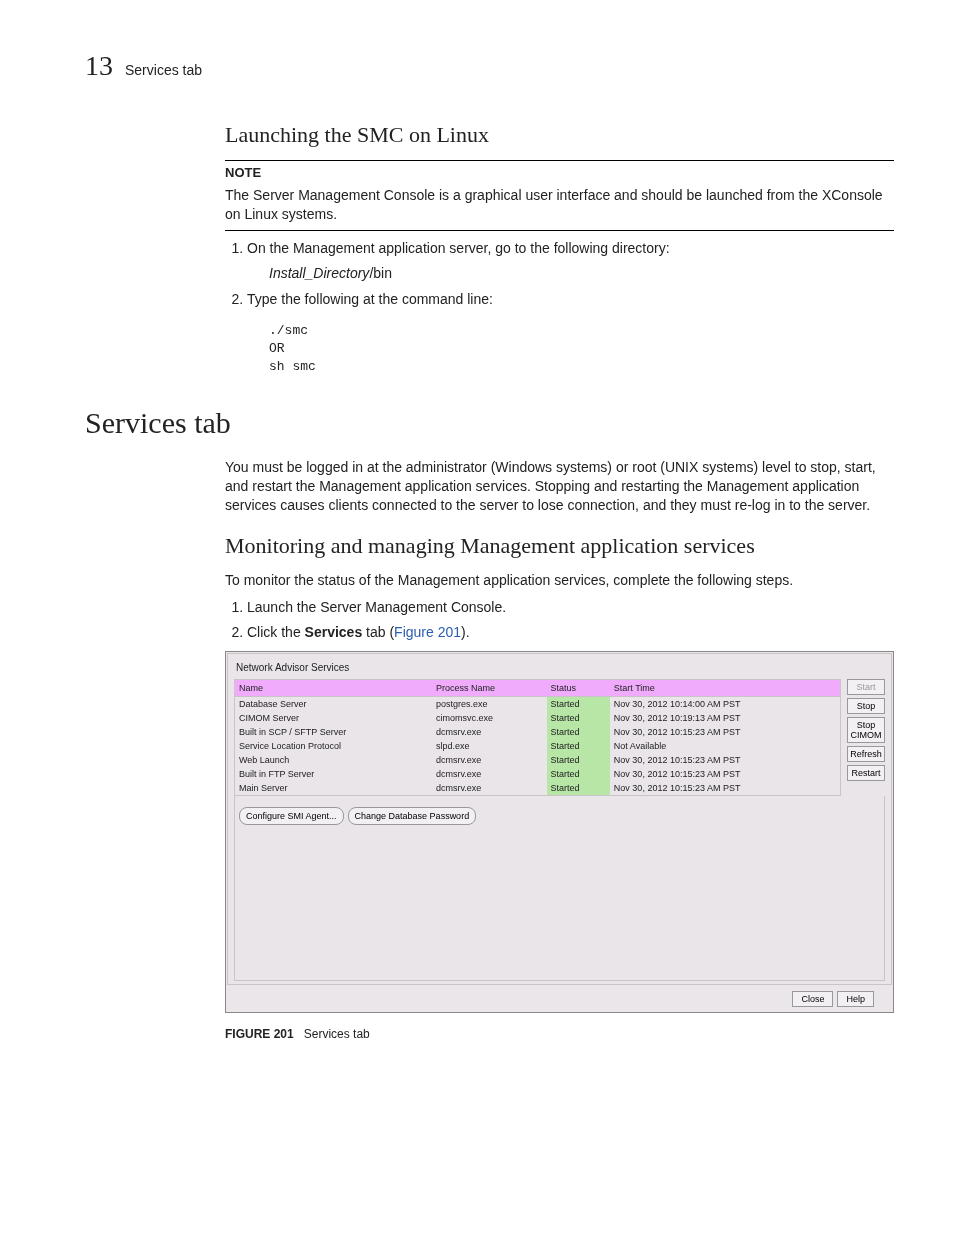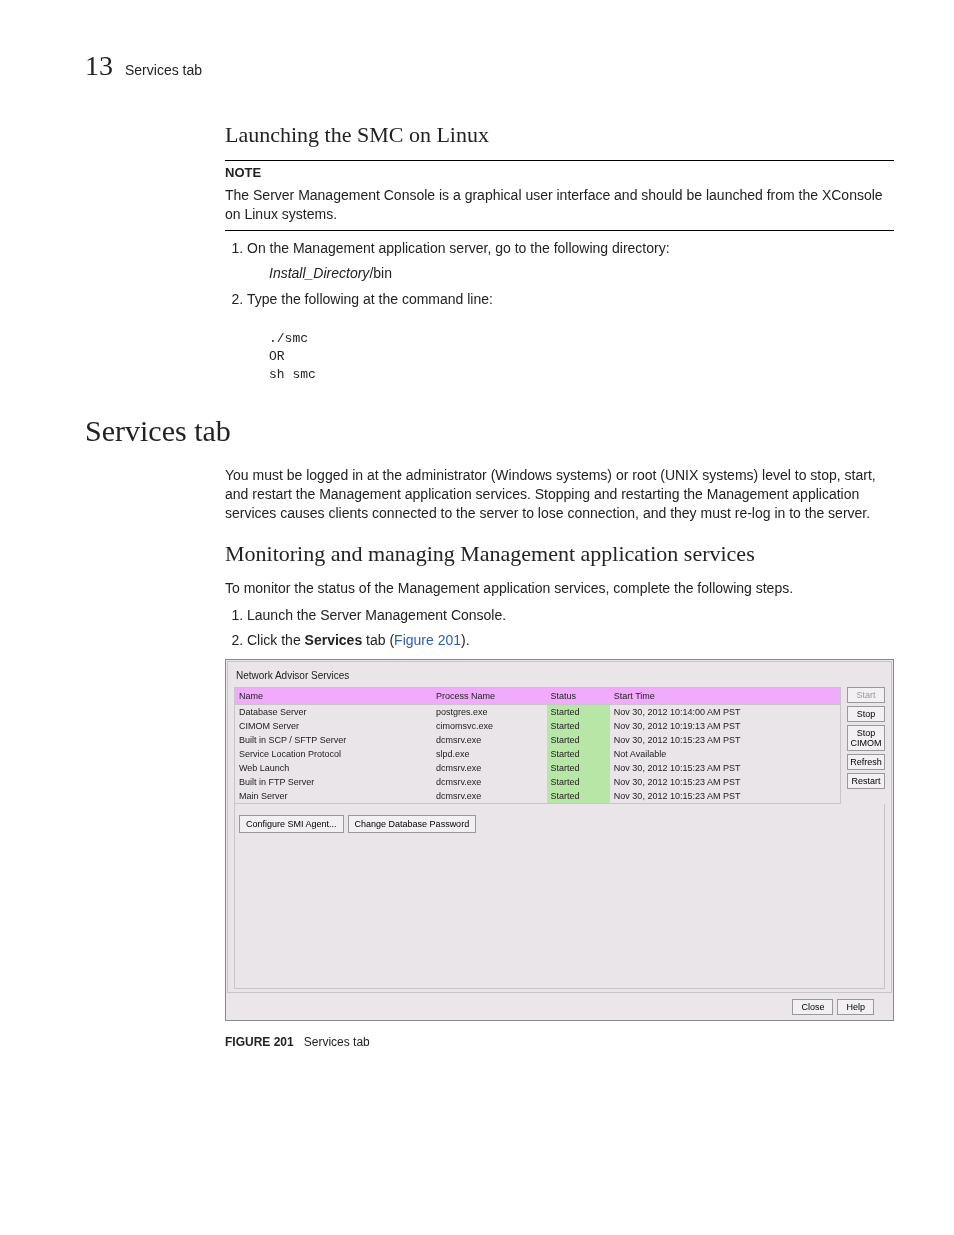--- a/index.html
+++ b/index.html
@@ -52,21 +52,21 @@
     margin-top: 4px;
   }
   p { margin: 6px 0; line-height: 1.35; }
   ol { margin: 8px 0 8px 0; padding-left: 22px; }
   ol li { margin: 6px 0; line-height: 1.4; }
   .sub { margin: 6px 0 6px 22px; }
   .italic { font-style: italic; }
   .mono {
     font-family: "Courier New", monospace;
     font-size: 13px;
-    margin: 20px 0 4px 22px;
+    margin: 12px 0 4px 22px;
     line-height: 1.4;
   }
   .bold { font-weight: bold; }
   .link { color: #2a5db0; }
   
   .figure-box {
     border: 1px solid #888;
     background: #eae6ea;
     padding: 1px;
     margin-top: 8px;
@@ -124,21 +124,21 @@
     background: #f2f0f2;
     cursor: default;
     font-family: Arial, sans-serif;
   }
   .svc-btns button.disabled { color: #999; }
   .below-btns {
     display: flex;
     gap: 4px;
     margin-top: 8px;
   }
-  .below-btns button { padding: 3px 6px; }
+  .below-btns button { padding: 3px 6px; border-radius: 8px; }
   .table-scroll-area {
     height: 185px;
     background: #e9e5e9;
     border: 1px solid #c8c4c8;
     border-top: none;
     padding: 3px 4px;
     box-sizing: border-box;
   }
   .bottom-btns {
     display:flex;

